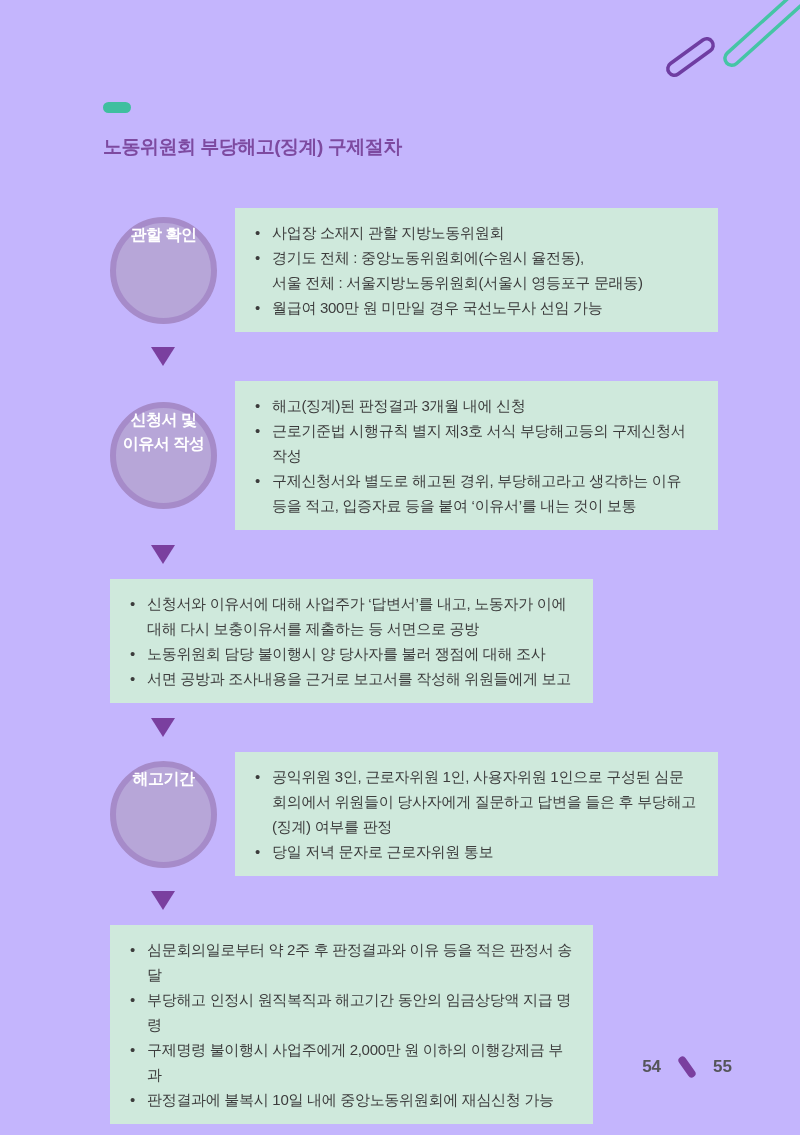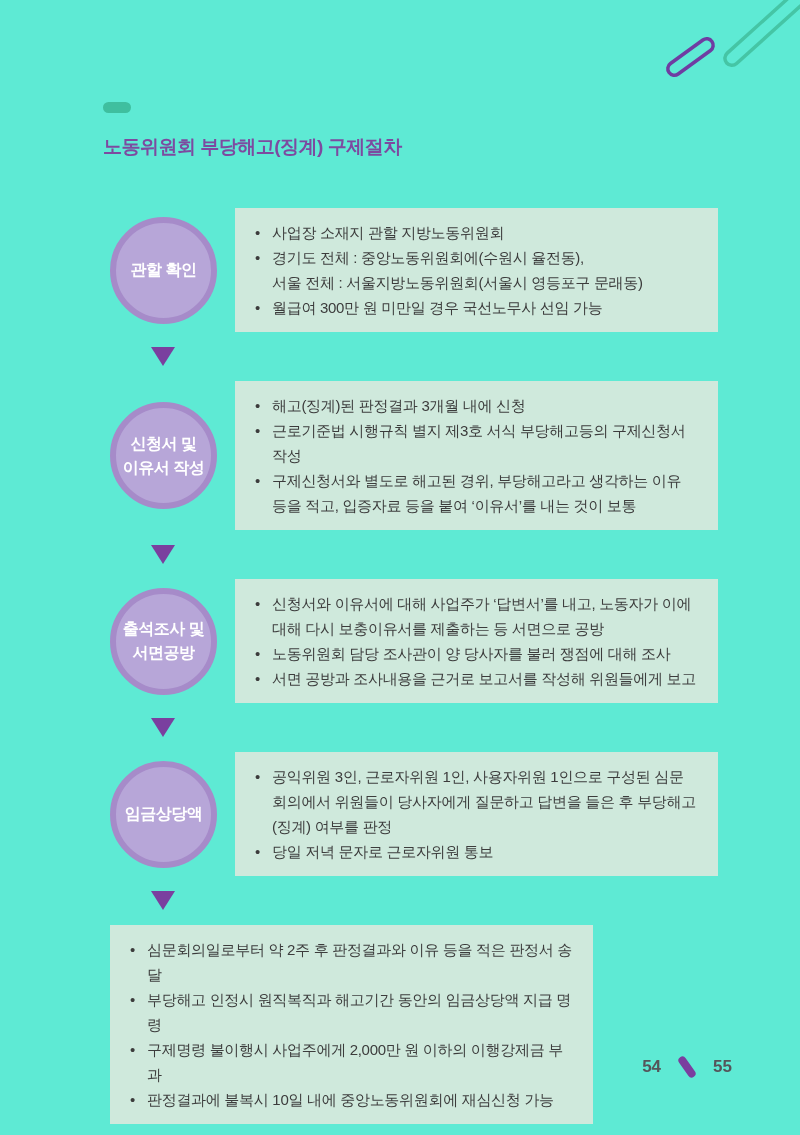--- a/index.html
+++ b/index.html
@@ -12,41 +12,41 @@
     --deco_teal:#45c5a5;
     --deco_purple:#6f3da2;
     --text_dark:#3c3c3c;
     --footer_gray:#55555a;
   }
   *{box-sizing:border-box;}
   html,body{margin:0;padding:0;background:#ffffff;}
   .page{
     position:relative;
     width:800px;height:1135px;
-    background:#5eead4;
+    background:#c4b5fd;
     overflow:hidden;
     font-family:"Liberation Sans","DejaVu Sans",sans-serif;
   }
   .deco{position:absolute;top:0;right:0;}
   .title-block{position:absolute;left:103px;top:102px;}
   .title-pill{width:28px;height:11px;border-radius:6px;background:var(--pill_teal);}
   .page-title{
     margin:21px 0 0 0;
     font-size:19px;font-weight:bold;
     color:var(--accent_purple);
     letter-spacing:-0.5px;
   }
   .flow{position:absolute;left:110px;top:208px;width:610px;}
   .step-row{display:flex;align-items:center;}
   .step-circle{
     flex:0 0 107px;
     width:107px;height:107px;border-radius:50%;
     background:var(--circle_fill);
     border:6px solid var(--circle_ring);
-    display:flex;align-items:center;justify-content:center;
+    display:flex;align-items:flex-start;justify-content:center;
     margin-right:18px;
   }
   .circle-label{
     color:#ffffff;font-weight:bold;font-size:16px;
     text-align:center;white-space:pre-line;line-height:1.5;
     letter-spacing:-0.5px;
   }
   .step-box{
     background:var(--box_green);
     width:483px;min-height:120px;
@@ -144,49 +144,45 @@
             </li>
           </ul>
     </div>
   </div>
 
   <div class="arrow-row">
     <div class="arrow-triangle"></div>
   </div>
 
   <div class="step-row">
+    <div class="step-box">
+      <ul class="bullets">
+            <li>
+              <span class="bullet-char">•</span>
+              <span class="li-text">신청서와 이유서에 대해 사업주가 ‘답변서’를 내고, 노동자가 이에 대해 다시 보충이유서를 제출하는 등 서면으로 공방</span>
+            </li>
+            <li>
+              <span class="bullet-char">•</span>
+              <span class="li-text">노동위원회 담당 불이행시 양 당사자를 불러 쟁점에 대해 조사</span>
+            </li>
+            <li>
+              <span class="bullet-char">•</span>
+              <span class="li-text">서면 공방과 조사내용을 근거로 보고서를 작성해 위원들에게 보고</span>
+            </li>
+          </ul>
+    </div>
+  </div>
+
+  <div class="arrow-row">
+    <div class="arrow-triangle"></div>
+  </div>
+
+  <div class="step-row">
     <div class="step-circle">
-      <span class="circle-label">출석조사 및
-서면공방</span>
-    </div>
-    <div class="step-box">
-      <ul class="bullets">
-            <li>
-              <span class="bullet-char">•</span>
-              <span class="li-text">신청서와 이유서에 대해 사업주가 ‘답변서’를 내고, 노동자가 이에 대해 다시 보충이유서를 제출하는 등 서면으로 공방</span>
-            </li>
-            <li>
-              <span class="bullet-char">•</span>
-              <span class="li-text">노동위원회 담당 조사관이 양 당사자를 불러 쟁점에 대해 조사</span>
-            </li>
-            <li>
-              <span class="bullet-char">•</span>
-              <span class="li-text">서면 공방과 조사내용을 근거로 보고서를 작성해 위원들에게 보고</span>
-            </li>
-          </ul>
-    </div>
-  </div>
-
-  <div class="arrow-row">
-    <div class="arrow-triangle"></div>
-  </div>
-
-  <div class="step-row">
-    <div class="step-circle">
-      <span class="circle-label">임금상당액</span>
+      <span class="circle-label">해고기간</span>
     </div>
     <div class="step-box">
       <ul class="bullets">
             <li>
               <span class="bullet-char">•</span>
               <span class="li-text">공익위원 3인, 근로자위원 1인, 사용자위원 1인으로 구성된 심문회의에서 위원들이 당사자에게 질문하고 답변을 들은 후 부당해고(징계) 여부를 판정</span>
             </li>
             <li>
               <span class="bullet-char">•</span>
               <span class="li-text">당일 저녁 문자로 근로자위원 통보</span>

